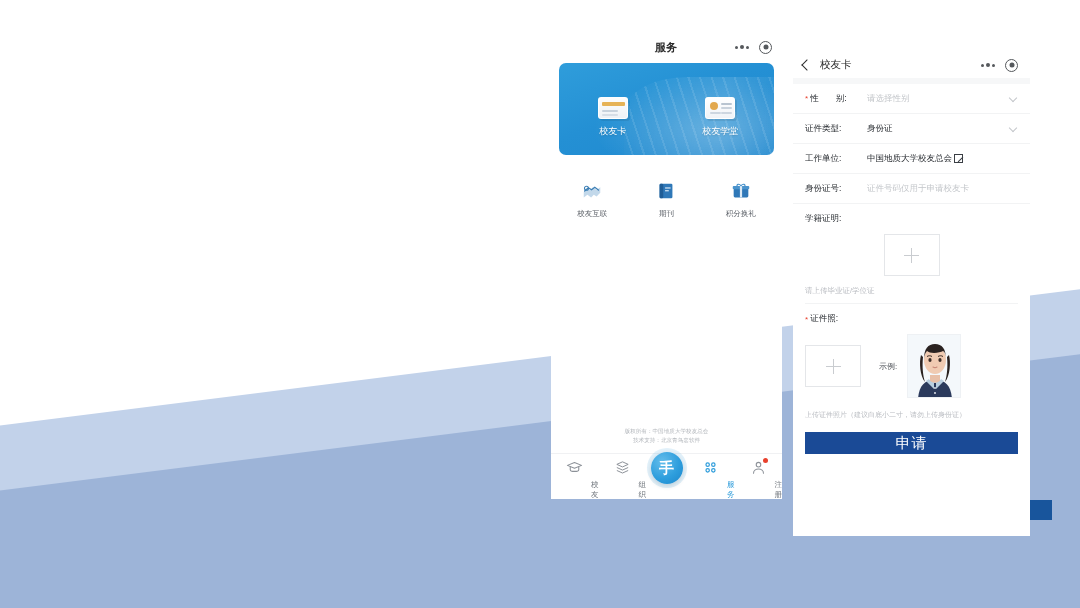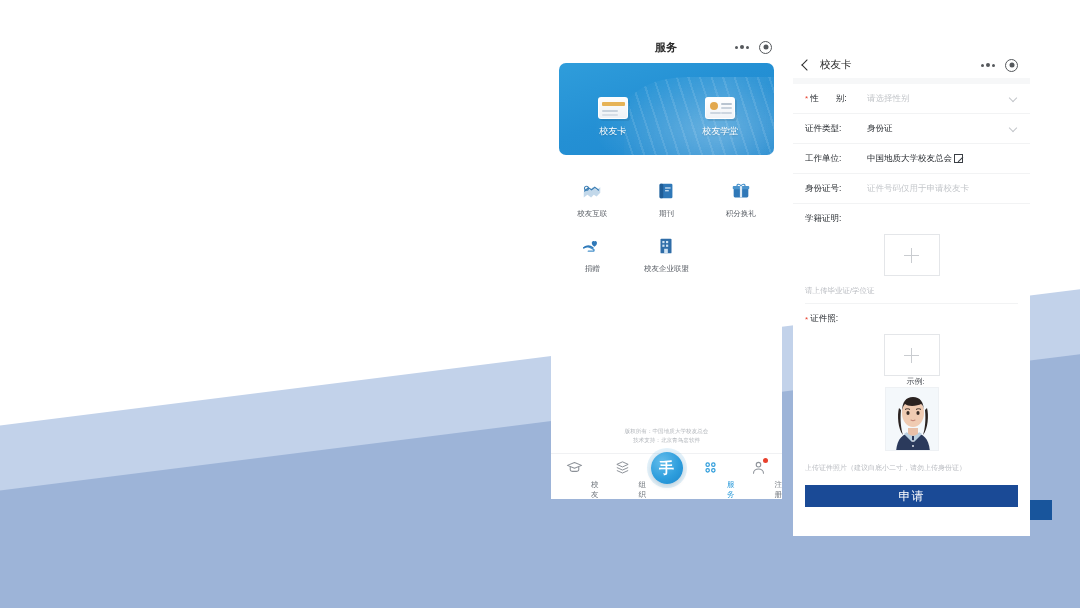--- a/index.html
+++ b/index.html
@@ -325,21 +325,20 @@
     content: ""; position: absolute;
     left: 2px; top: 4px; width: 7px; height: 1px;
     background: #3a3e44; transform: rotate(-45deg);
   }
 
   .upload-section { padding: 9px 12px 0 12px; }
   .sec-label { font-size: 8.5px; color: #262a2f; display: flex; align-items: center; }
   .up-box-row {
     display: flex; align-items: center;
     padding: 9px 0 6px 0;
-    flex-direction: column;
   }
   .up-box {
     width: 56px; height: 42px;
     border: 1px solid #e4e6e9;
     background: #ffffff;
     display: flex; align-items: center; justify-content: center;
     position: relative;
   }
   .plus {
     width: 15px; height: 15px; position: relative;
@@ -366,21 +365,21 @@
 
   .photo-hint {
     font-size: 7px; color: #b9bcc1;
     padding: 6px 0 10px 0;
   }
   .apply-btn {
     margin: 2px 12px 0 12px;
     height: 22px;
     background: #1a4a96;
     color: #ffffff;
-    font-size: 12px;
+    font-size: 15px;
     display: flex; align-items: center; justify-content: center;
     letter-spacing: 1px;
   }
 </style>
 </head>
 <body>
 
 <div id="slide">
 
   <div class="band band-light"></div>
@@ -440,46 +439,20 @@
           <div class="g-icon">
             <svg viewBox="0 0 24 24">
                 <rect x="4" y="9" width="16" height="10" rx="1.5" fill="#2f78b8"></rect>
                 <rect x="3" y="6.5" width="18" height="3.5" rx="1" fill="#4a93cc"></rect>
                 <rect x="10.8" y="6.5" width="2.4" height="12.5" fill="#dbe9f5"></rect>
                 <path d="M12 6.5c-1.8-3-5.2-2-4.2.5M12 6.5c1.8-3 5.2-2 4.2.5" stroke="#4a93cc" stroke-width="1.3" fill="none"></path>
               </svg>
           </div>
           <div class="g-label">积分换礼</div>
         </div>
-      </div>
-      <div class="grid-row">
-        <div class="grid-cell">
-          <div class="g-icon">
-            <svg viewBox="0 0 24 24">
-                <path d="M12 10c-1-2.4 1.2-4.2 2.6-2.9 1.4-1.3 3.6.5 2.6 2.9-.7 1.6-2.6 2.8-2.6 2.8S12.7 11.6 12 10z" fill="#2f78b8"></path>
-                <path d="M3 14c2.5-1.6 5-1.6 7.3-.2l3.4 2c.9.5.5 1.8-.5 1.8H8" stroke="#4a93cc" stroke-width="1.6" fill="none" stroke-linecap="round"></path>
-                <path d="M3 14c3-2.5 7-2.5 10 0" stroke="#2f78b8" stroke-width="1.5" fill="none" stroke-linecap="round"></path>
-              </svg>
-          </div>
-          <div class="g-label">捐赠</div>
-        </div>
-        <div class="grid-cell">
-          <div class="g-icon">
-            <svg viewBox="0 0 24 24">
-                <rect x="6" y="4" width="12" height="16" rx="1" fill="#2f6da8"></rect>
-                <rect x="8" y="6.5" width="2.4" height="2.4" fill="#cfe2f2"></rect>
-                <rect x="12" y="6.5" width="2.4" height="2.4" fill="#cfe2f2"></rect>
-                <rect x="8" y="10.5" width="2.4" height="2.4" fill="#cfe2f2"></rect>
-                <rect x="12" y="10.5" width="2.4" height="2.4" fill="#cfe2f2"></rect>
-                <rect x="10" y="15" width="4" height="5" fill="#cfe2f2"></rect>
-              </svg>
-          </div>
-          <div class="g-label">校友企业联盟</div>
-        </div>
-        <div class="grid-cell"></div>
       </div>
     </div>
 
     <div class="copyright">
       <div>版权所有：中国地质大学校友总会</div>
       <div>技术支持：北京青鸟嘉软件</div>
     </div>
 
     <div class="tabbar">
       <div class="tab">

